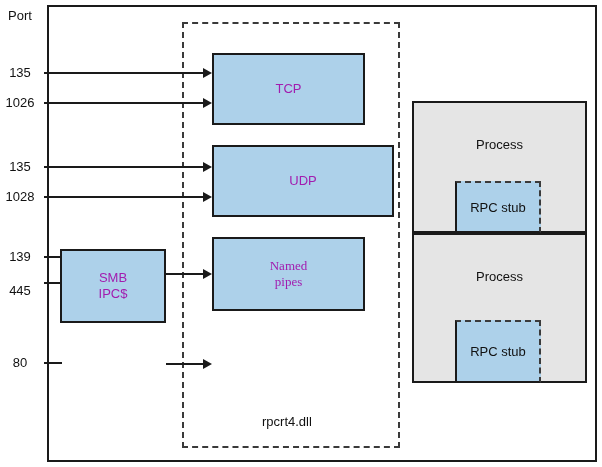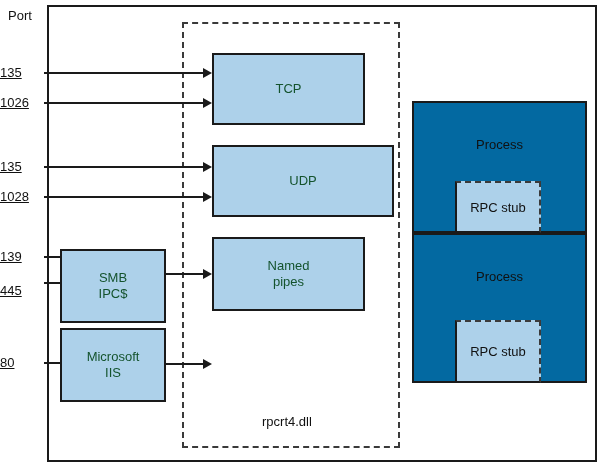--- a/index.html
+++ b/index.html
@@ -3,24 +3,23 @@
 <meta charset="utf-8">
 <style>
   html,body{margin:0;padding:0;background:#ffffff;}
   body{font-family:"Liberation Sans", sans-serif;}
   #stage{position:relative;width:602px;height:467px;background:#ffffff;overflow:hidden;}
 
   .port-label{
     position:absolute;
     font-size:13px;
     color:#111111;
-    text-align:left;
+    text-align:center;
     white-space:nowrap;
     letter-spacing:0px;
-    text-decoration:underline;
   }
   .caption{
     position:absolute;
     font-size:13px;
     color:#111111;
     white-space:nowrap;
   }
 
   
   .outer-frame{
@@ -42,29 +41,29 @@
   .blue-box{
     position:absolute;
     background:#ADD1EA;
     border:2px solid #1a1a1a;
     box-sizing:border-box;
     display:flex;
     align-items:center;
     justify-content:center;
     text-align:center;
     font-size:13px;
-    color:#14532d;
+    color:#a21caf;
     line-height:1.25;
   }
   .blue-box span{display:block;}
 
   
   .process-box{
     position:absolute;
-    background:#0369a1;
+    background:#e5e5e5;
     border:2px solid #1a1a1a;
     box-sizing:border-box;
   }
   .process-label{
     position:absolute;
     left:0;right:0;
     text-align:center;
     font-size:13px;
     color:#111111;
   }
@@ -141,46 +140,40 @@
   <div class="tick" style="left:44px; top:282px; width:18px;"></div>
   <div class="tick" style="left:44px; top:362px; width:18px;"></div>
 
   <div class="blue-box" style="left:60px; top:237px; width:106px; height:74px;margin-top:12px;">
     <div>
       <span>SMB</span>
       <span>IPC$</span>
     </div>
   </div>
 
-  <div class="blue-box" style="left:60px; top:328px; width:106px; height:74px;">
-    <div>
-      <span>Microsoft</span>
-      <span>IIS</span>
-    </div>
-  </div>
 
   <div class="hline" style="left:166px; top:273px; width:42px;"></div>
   <div class="arrowhead" style="left:203px; top:269px;"></div>
 
   <div class="hline" style="left:166px; top:363px; width:42px;"></div>
   <div class="arrowhead" style="left:203px; top:359px;"></div>
 
   <div class="blue-box" style="left:212px; top:53px; width:153px; height:72px;">
     <div>
       <span>TCP</span>
     </div>
   </div>
 
   <div class="blue-box" style="left:212px; top:145px; width:182px; height:72px;">
     <div>
       <span>UDP</span>
     </div>
   </div>
 
-  <div class="blue-box" style="left:212px; top:237px; width:153px; height:74px;">
+  <div class="blue-box" style="left:212px; top:237px; width:153px; height:74px;font-family:Liberation Serif, serif;">
     <div>
       <span>Named</span>
       <span>pipes</span>
     </div>
   </div>
 
 
   <div class="process-box" style="left:412px; top:101px; width:175px; height:132px;">
     <div class="process-label" style="top:34px;">Process</div>
   </div>

